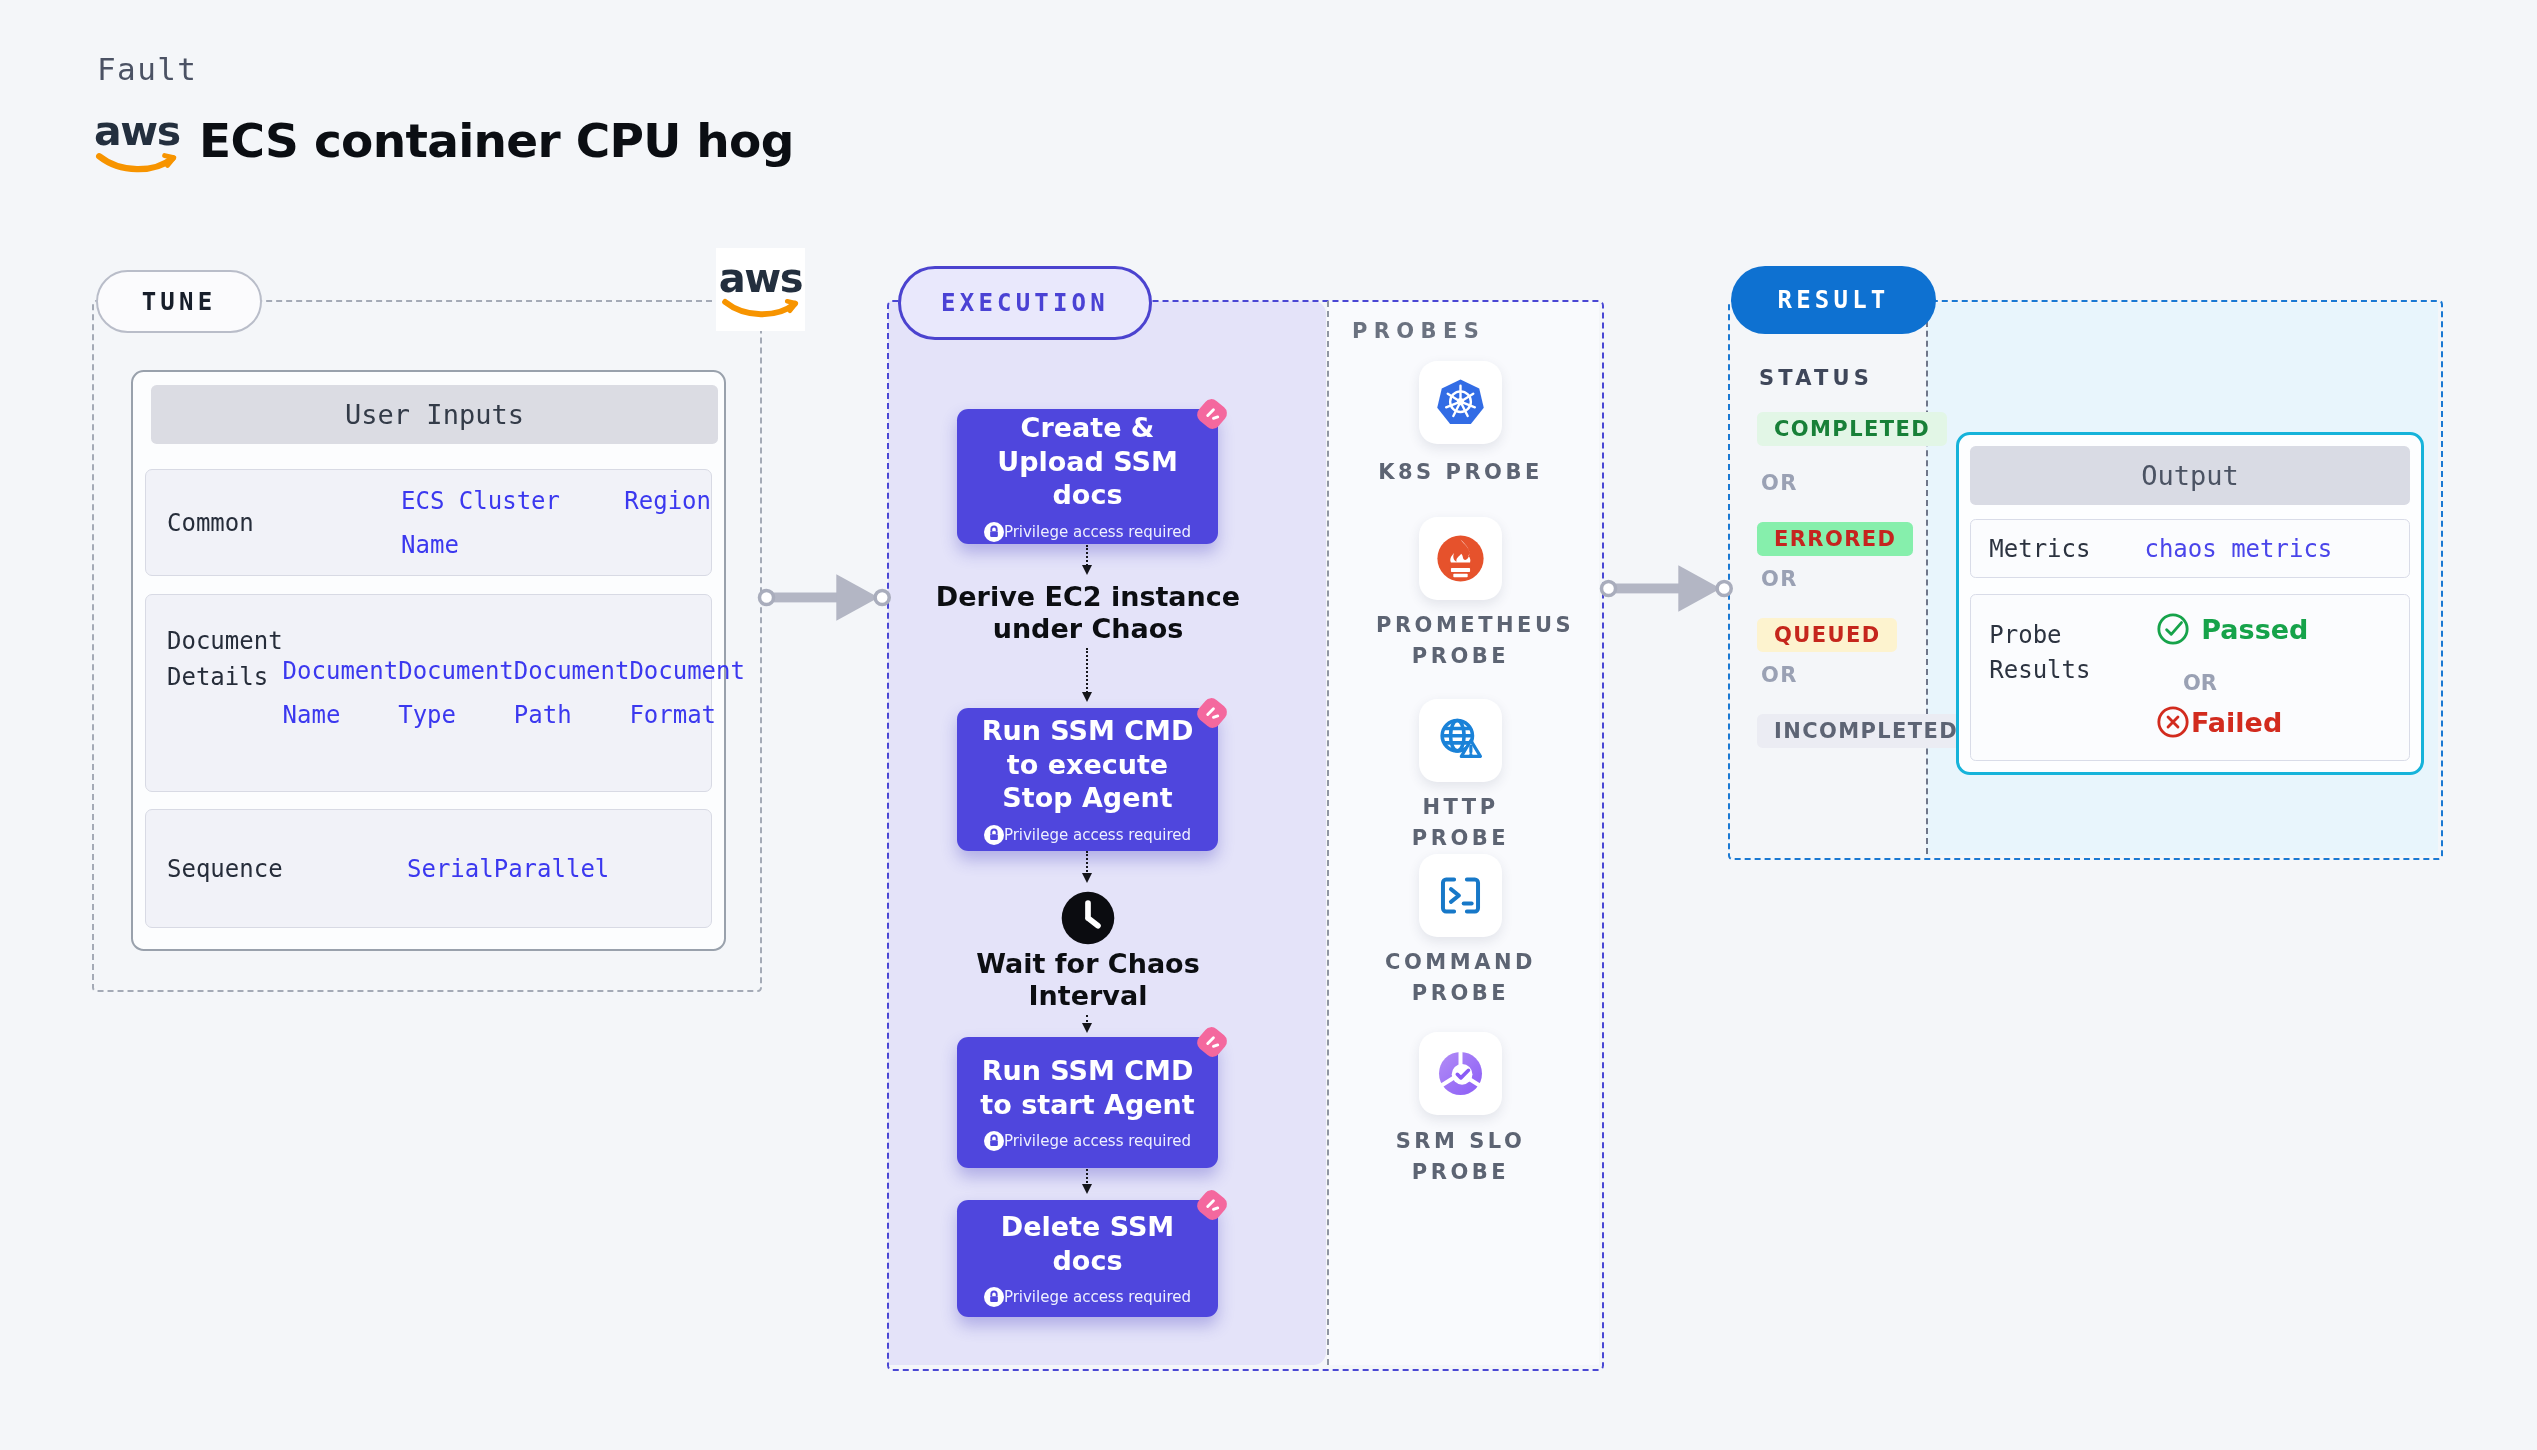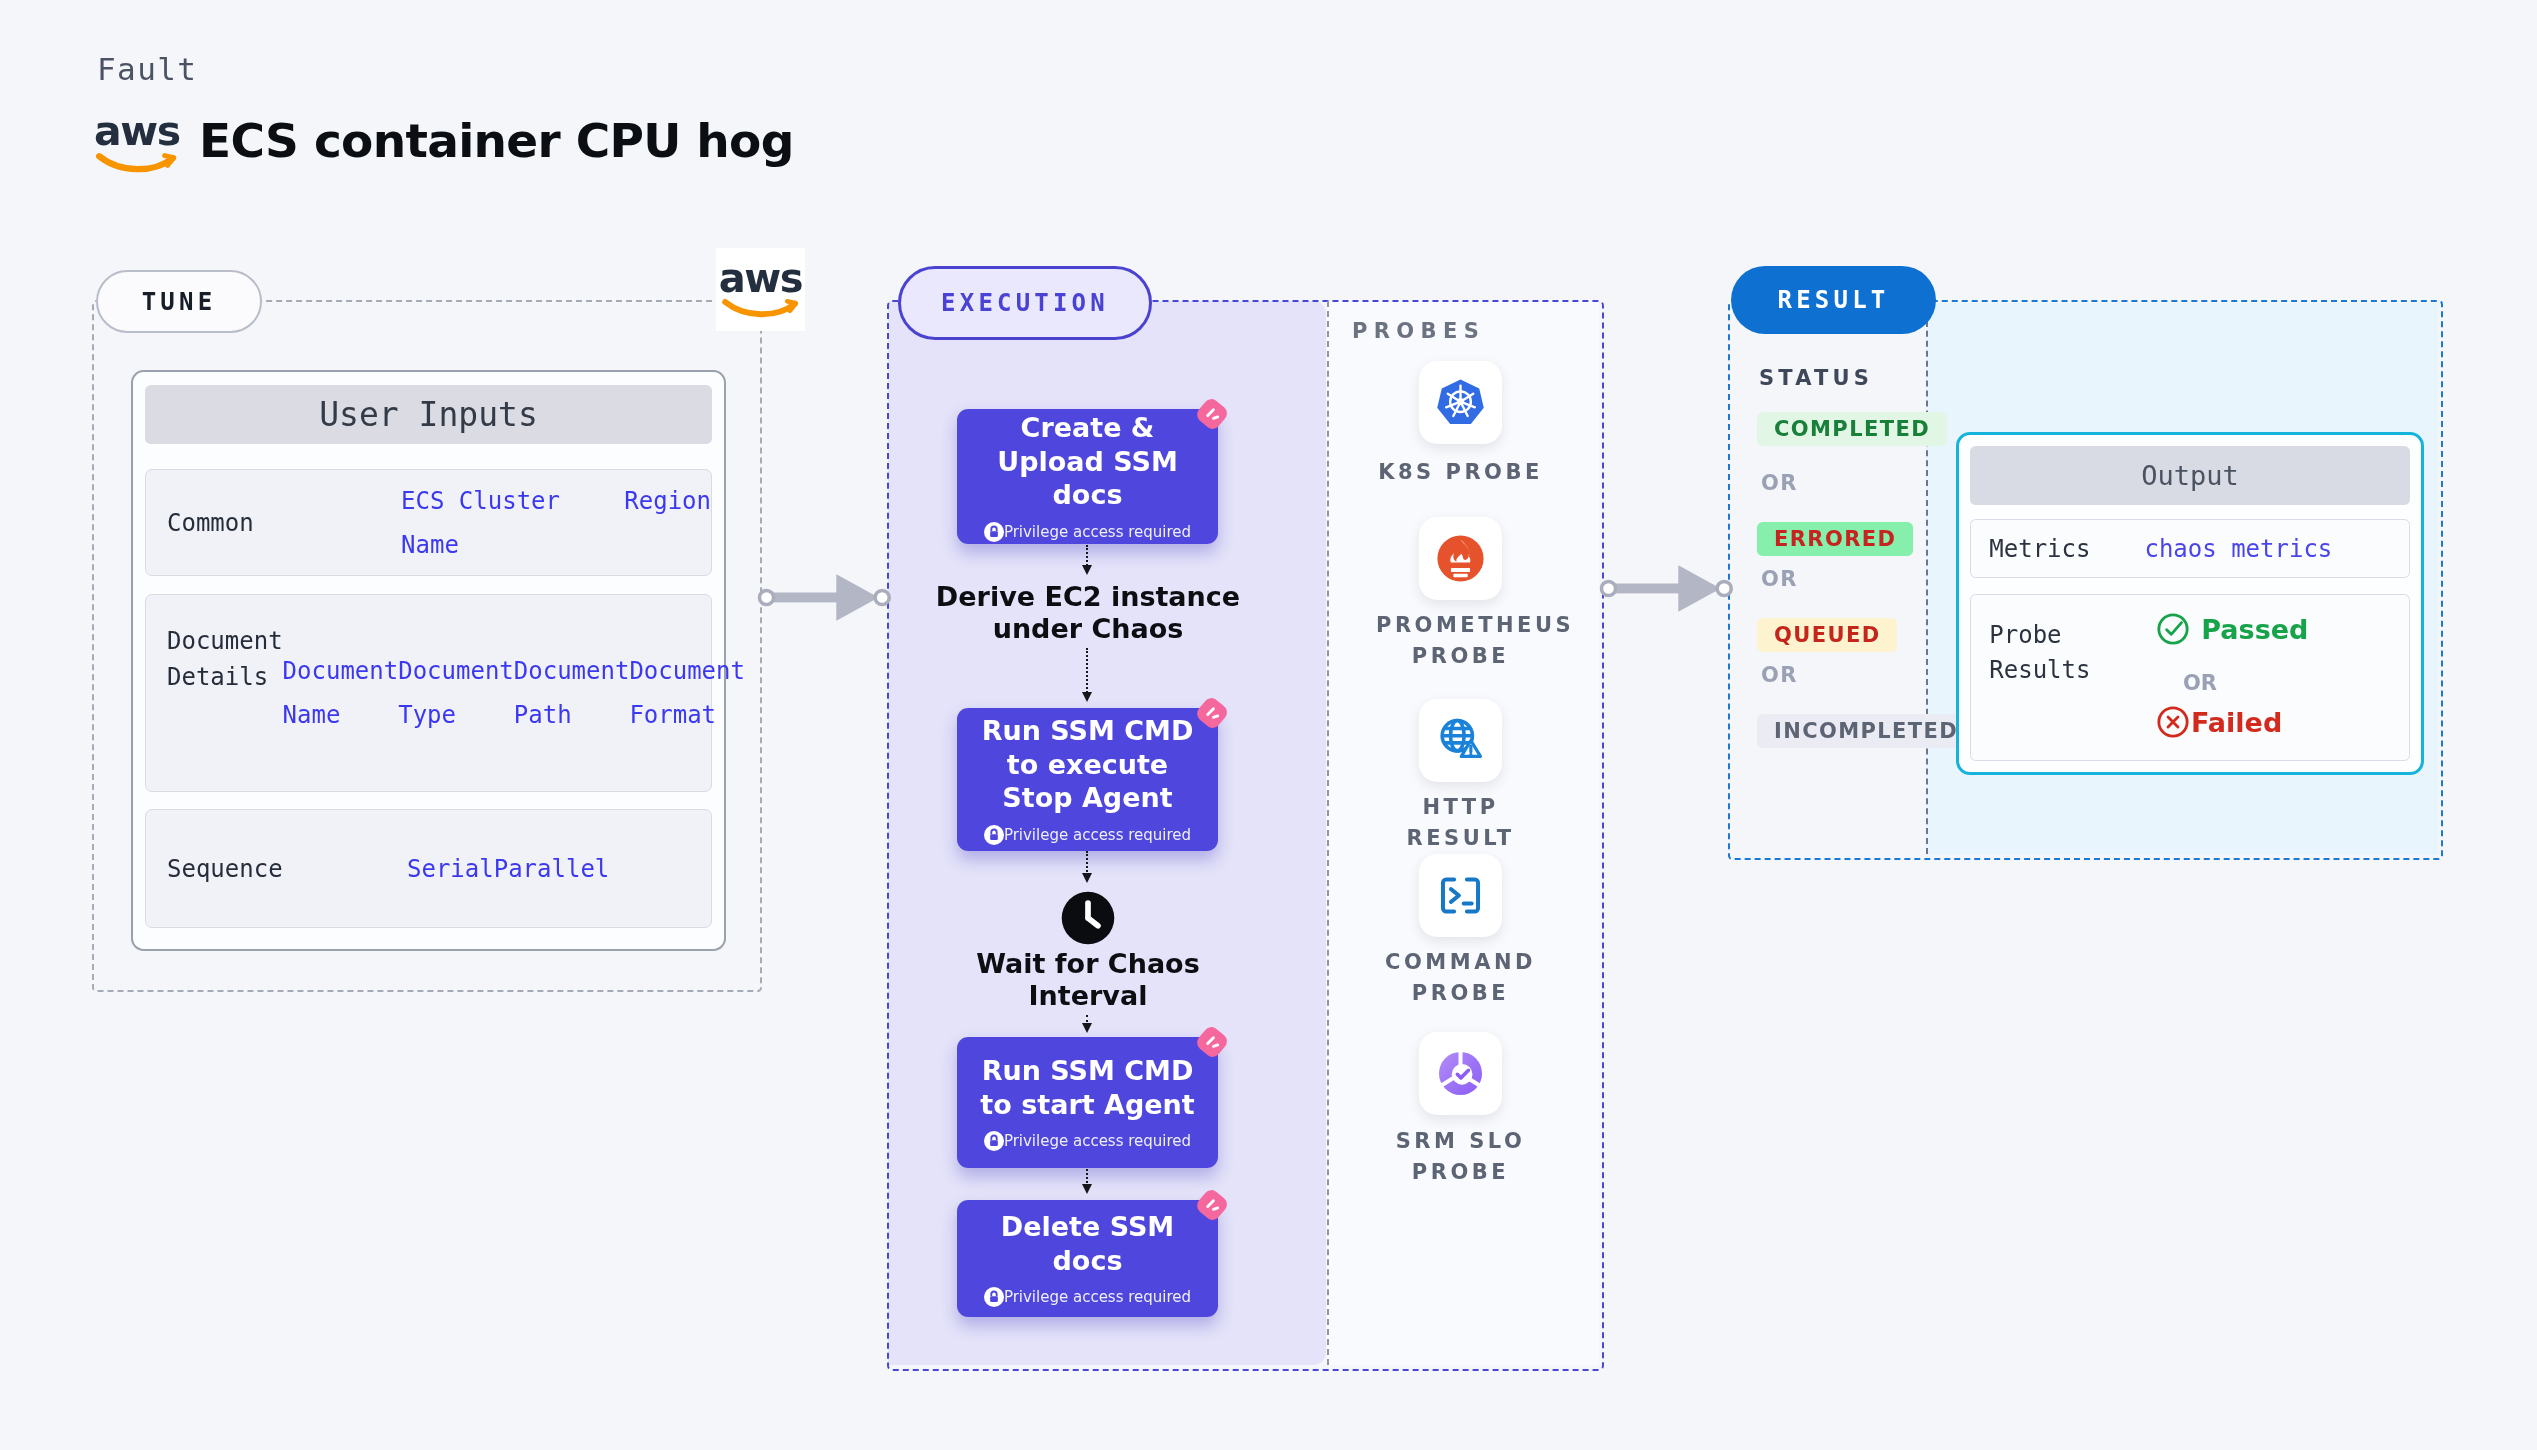--- a/index.html
+++ b/index.html
@@ -33,22 +33,22 @@
   .box-result{left:1728px;top:300px;width:711px;height:556px;border:2.8px dashed #1a79d3;border-radius:4.2px;}
   .exec-purple{left:888px;top:301px;width:438px;height:1064px;background:#e4e3f9;border-radius:2.8px 12.7px 12.7px 2.8px;}
   .exec-probes-bg{left:1327px;top:301px;width:272px;height:1064px;background:#f9fafd;}
   .probes-divider{left:1327px;top:301px;width:0;height:1064px;border-left:2.1px dashed #9097a3;}
   .result-cyan{left:1926px;top:303px;width:512px;height:552px;background:#e8f5fc;}
   .result-divider{left:1926px;top:301px;width:0;height:553px;border-left:2.1px dashed #6f7689;}
 
   
   .ui-card{left:131px;top:370px;width:595px;height:581px;background:#fcfdfe;border:2.8px solid #99a1ac;
            border-radius:12.7px;box-sizing:border-box;}
-  .ui-header{left:145px;top:385px;width:567px;height:59px;background:#dbdce3;border-radius:5.6px;
-             display:flex;align-items:center;justify-content:center;font-size:33px;color:#333b48;}
+  .ui-header{left:151px;top:385px;width:567px;height:59px;background:#dbdce3;border-radius:5.6px;
+             display:flex;align-items:center;justify-content:center;font-size:27px;color:#333b48;}
   .ui-row{background:#f1f2f8;border:1.4px solid #d8dae4;border-radius:7px;box-sizing:border-box;
           display:flex;align-items:center;}
   .ui-row-label{width:240px;padding-left:21px;font-size:24px;color:#262d3a;line-height:1.5;}
   .ui-values{display:flex;flex-direction:row;}
   .ui-value{font-size:24px;color:#3b38ef;line-height:44px;}
   .row-common{left:145px;top:469px;width:567px;height:107px;}
   .row-doc{left:145px;top:594px;width:567px;height:198px;}
   .row-seq{left:145px;top:809px;width:567px;height:119px;}
 
   
@@ -291,21 +291,21 @@
     <svg width="51" height="51" viewBox="0 0 64 64">
       <g fill="none" stroke="#1a82d8" stroke-width="4.5">
         <circle cx="28" cy="26" r="19"></circle>
         <ellipse cx="28" cy="26" rx="8.5" ry="19"></ellipse>
         <path d="M9.5 26 H46.5 M12 17 H44 M12 35 H44"></path>
       </g>
       <path d="M45 32 L57 52 H33 Z" fill="#ffffff" stroke="#1a82d8" stroke-width="4" stroke-linejoin="round"></path>
       <path d="M45 39 v7 M45 49.5 v.5" stroke="#1a82d8" stroke-width="4" stroke-linecap="round"></path>
     </svg>
   </div>
-  <div class="abs probe-label" style="top:792px;">HTTP RESULT</div>
+  <div class="abs probe-label" style="top:792px;">HTTP PROBE</div>
 
   <div class="abs probe-card" style="top:854px;">
     <svg width="51" height="51" viewBox="0 0 64 64">
       <path d="M24 12 H14 a4 4 0 0 0 -4 4 v32 a4 4 0 0 0 4 4 h10 M40 12 h10 a4 4 0 0 1 4 4 v32 a4 4 0 0 1 -4 4 H40" fill="none" stroke="#1778c8" stroke-width="5" stroke-linecap="round"></path>
       <path d="M20 24 l10 8 -10 8" fill="none" stroke="#1778c8" stroke-width="5" stroke-linecap="round" stroke-linejoin="round"></path>
       <path d="M36 42 h10" stroke="#1778c8" stroke-width="5" stroke-linecap="round"></path>
     </svg>
   </div>
   <div class="abs probe-label" style="top:947px;">COMMAND PROBE</div>
 

